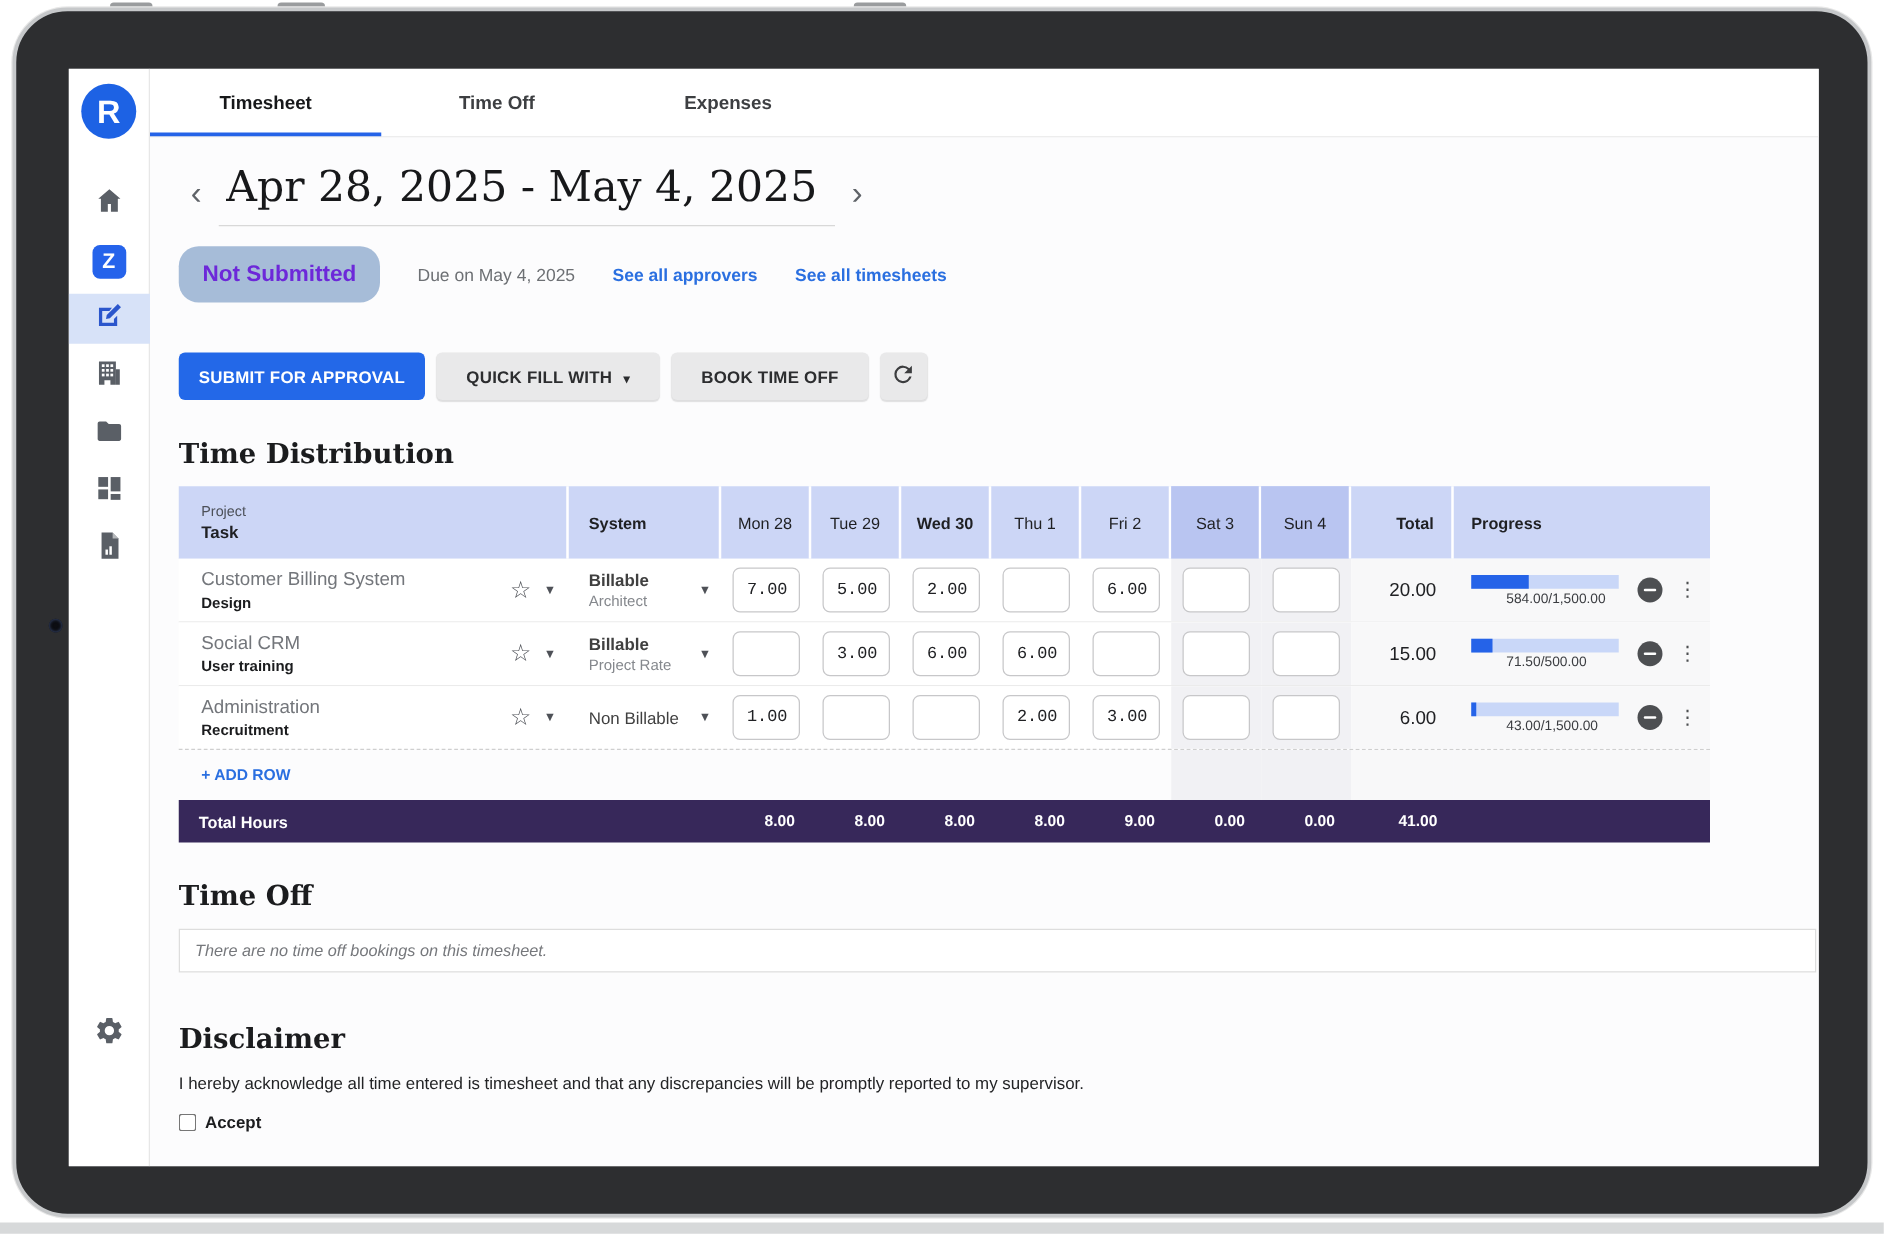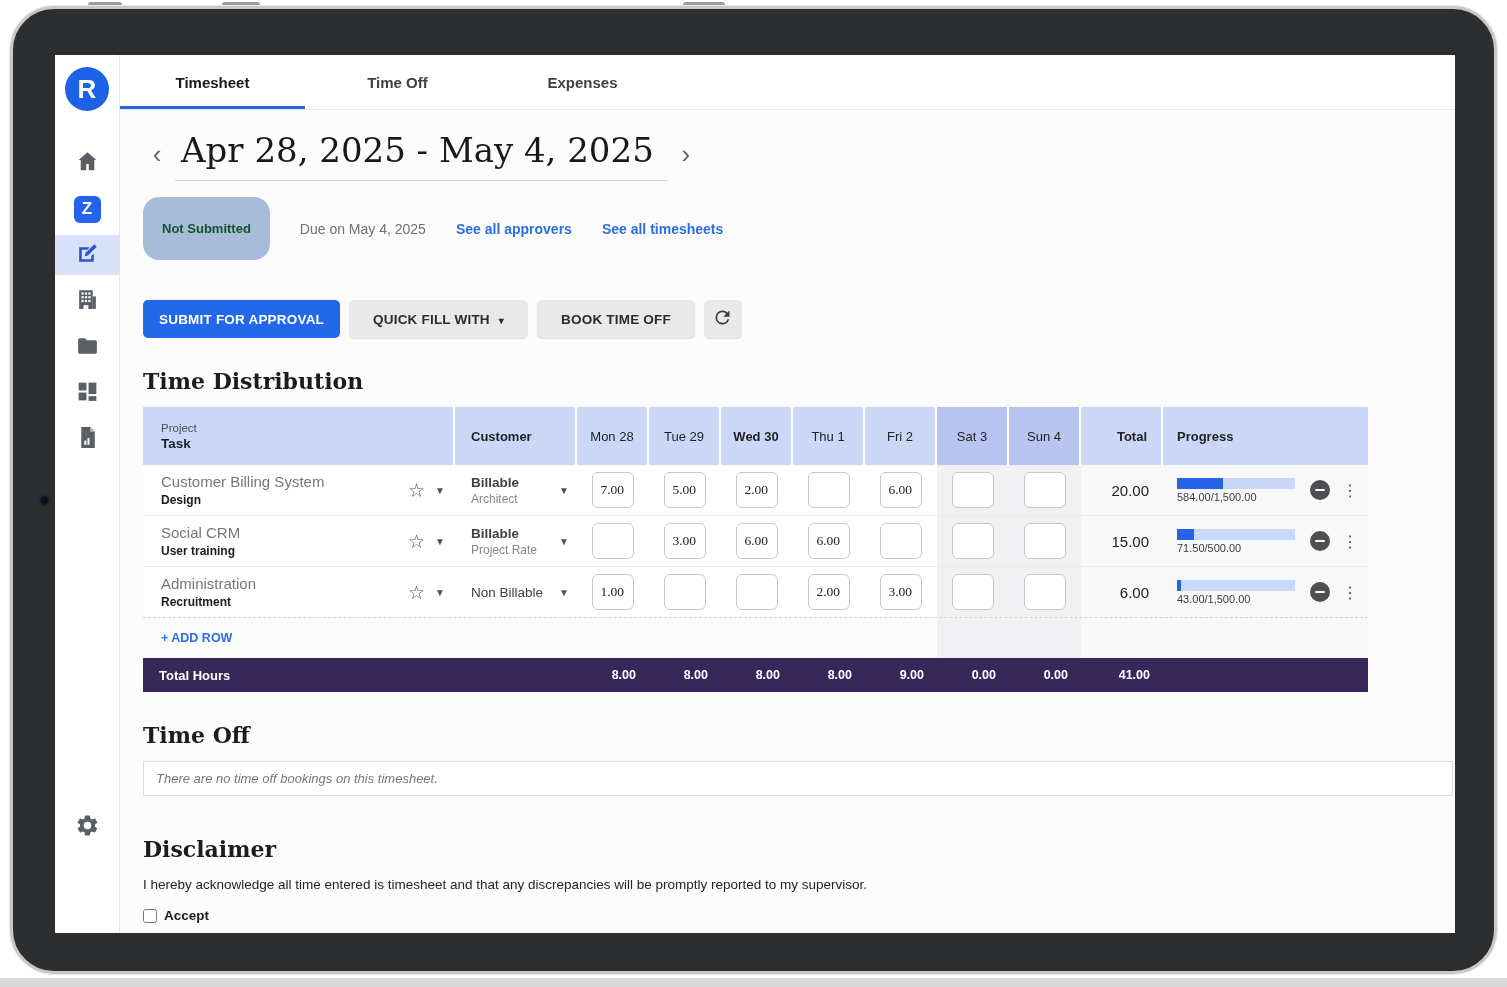--- a/index.html
+++ b/index.html
@@ -45,22 +45,22 @@
   .content { flex:1; background:#fcfcfd; padding:20px 0 0 23px; overflow:hidden; }
 
   
   .period-row { display:flex; align-items:center; gap:4px; }
   .chev { font-size:26px; color:#5f6368; width:28px; text-align:center; cursor:pointer;
           line-height:1; padding-bottom:4px; }
   .period-label { font-family:"DejaVu Serif","Liberation Serif",serif; font-size:34px;
                   color:#17181a; padding:0 14px 10px 6px; border-bottom:1px solid #d8d8d8; }
 
   .status-row { display:flex; align-items:center; margin-top:16px; gap:30px; }
-  .badge { background:#a6bcd8; color:#14532d; font-size:13px; font-weight:bold;
-           border-radius:16px; padding:24px 19px; }
+  .badge { background:#a6bcd8; color:#6d28d9; font-size:18px; font-weight:bold;
+           border-radius:16px; padding:12px 19px; }
   .due { color:#6d7074; font-size:14px; }
   .link { color:#2a6fe0; font-size:14px; font-weight:bold; text-decoration:none; cursor:pointer; }
 
   .actions-row { display:flex; align-items:center; gap:9px; margin-top:40px; }
   .btn { height:38px; border:none; border-radius:5px; font-size:13.5px; font-weight:bold;
          letter-spacing:.2px; cursor:pointer; font-family:inherit; }
   .btn-primary { background:#2368e8; color:#fff; padding:0 16px; }
   .btn-secondary { background:#e9e9ea; color:#2c2d2f; padding:0 24px;
                    box-shadow:0 1px 1px rgba(0,0,0,.12); }
   .btn-icon { width:38px; padding:0; display:flex; align-items:center; justify-content:center;
@@ -98,29 +98,29 @@
   .row-ctrl { margin-left:auto; display:flex; align-items:center; gap:10px; color:#4e5157; }
   .star { font-size:19px; cursor:pointer; }
   .mini-caret { font-size:10px; cursor:pointer; }
   .bill-cell { padding-left:16px; padding-right:8px; }
   .bill-txt { display:flex; flex-direction:column; justify-content:center; }
   .bill-main { font-size:13.5px; color:#404040; }
   .bill-main.bold { font-weight:bold; }
   .bill-sub { font-size:12px; color:#85888d; margin-top:2px; }
   .bill-sub:empty { display:none; }
   .day-cell { justify-content:center; }
-  .hour-input { width:42px; height:36px; border:1px solid #c7c7c9; border-radius:6px;
+  .hour-input { width:54px; height:36px; border:1px solid #c7c7c9; border-radius:6px;
                 background:#fff; font-size:13.5px; color:#202124; text-align:right;
-                padding-right:9px; font-family:Liberation Serif, serif; outline:none; }
+                padding-right:9px; font-family:Liberation Mono, monospace; outline:none; }
   .total-cell { justify-content:flex-end; padding-right:14px; font-size:15px; color:#202124; }
   .prog-cell { padding-left:14px; padding-right:10px; }
   .prog-wrap { width:118px; }
   .prog-track { width:100%; height:11px; background:#c9d7f8; }
   .prog-fill { height:100%; background:#2563e8; }
-  .prog-label { font-size:11px; color:#3a3c40; margin-top:2px; }
+  .prog-label { font-size:11px; color:#3a3c40; margin-top:2px;margin-left:28px; }
   .prog-actions { margin-left:auto; display:flex; align-items:center; gap:12px; }
   .minus-btn { width:20px; height:20px; border-radius:50%; background:#4d4f52;
                display:flex; align-items:center; justify-content:center; cursor:pointer; }
   .minus-bar { width:10px; height:2px; background:#fff; border-radius:1px; }
   .kebab { font-size:16px; color:#4d4f52; cursor:pointer; letter-spacing:0; }
 
   .addrow { border-top:1px dashed #cfcfcf; }
   .addrow > div { min-height:40px; display:flex; align-items:center; }
   .addrow-link { padding-left:18px; font-size:12.5px; font-weight:bold; color:#2a6fe0; cursor:pointer; }
 
@@ -273,21 +273,21 @@
 
       <h2 class="sec">Time Distribution</h2>
 
       <div class="tdtable">
 
         <div class="t-grid thead">
           <div class="th-proj">
             <span class="small">Project</span>
             <span class="big">Task</span>
           </div>
-          <div class="th-bill">Customer</div>
+          <div class="th-bill">System</div>
           <div class="th-center">Mon 28</div>
           <div class="th-center">Tue 29</div>
           <div class="th-center th-bold">Wed 30</div>
           <div class="th-center">Thu 1</div>
           <div class="th-center">Fri 2</div>
           <div class="th-center th-wknd">Sat 3</div>
           <div class="th-center th-wknd">Sun 4</div>
           <div class="th-total">Total</div>
           <div class="th-prog">Progress</div>
         </div>

